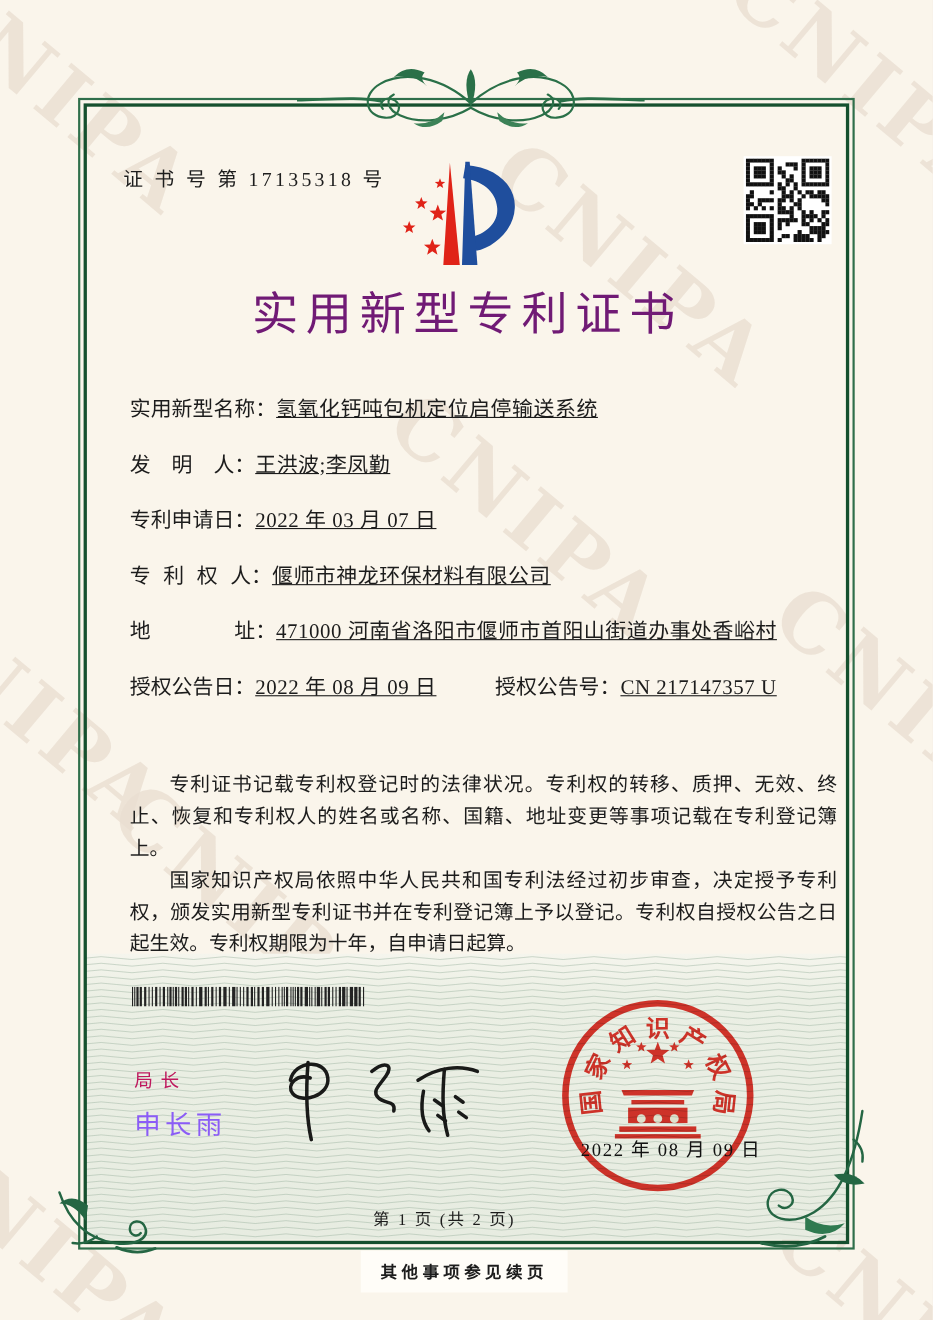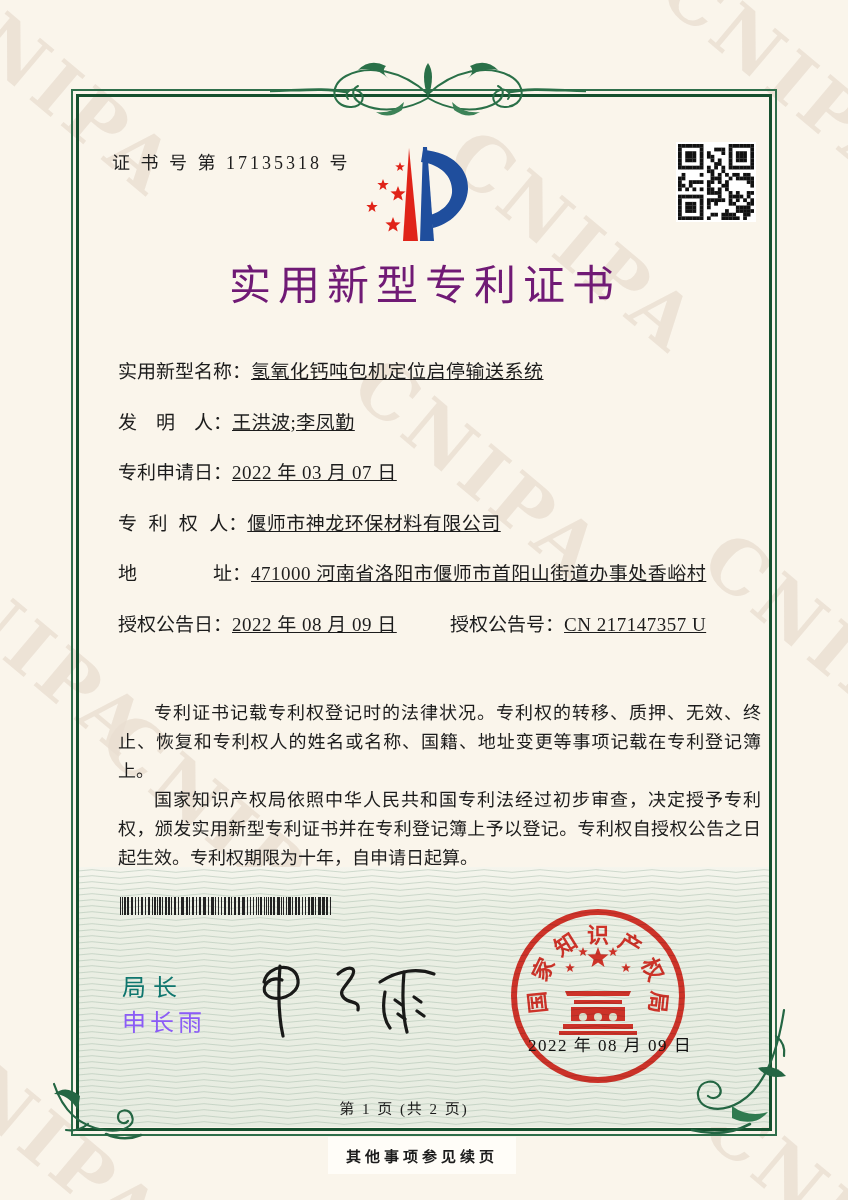--- a/index.html
+++ b/index.html
@@ -54,21 +54,21 @@
   .frow{height:50.5px;white-space:nowrap;}
   .flabel{display:inline-block;font-family:Liberation Mono, monospace;}
   .fvalue{letter-spacing:.5px;text-decoration:underline;}
   .fvalue.w{display:inline-block;width:218px;}
   .paras{
     position:absolute;left:118px;top:699px;width:643px;z-index:4;
     font-size:18px;line-height:29px;text-align:justify;color:#1c1c1c;
   }
   .paras p{margin:0;text-indent:2em;}
   .barcode{position:absolute;left:120px;top:897px;z-index:4;}
-  .sig-title{position:absolute;left:122px;top:968px;z-index:4;font-size:24px;letter-spacing:7px;color:#0f766e;}
+  .sig-title{position:absolute;left:122px;top:968px;z-index:4;font-size:17px;letter-spacing:7px;color:#be185d;}
   .sig-name{position:absolute;left:122px;top:1003px;z-index:4;font-size:24px;letter-spacing:4px;color:#8b5cf6;}
   .signature{position:absolute;left:252px;top:952px;z-index:4;mix-blend-mode:multiply;}
   
   .seal{
     position:absolute;left:511px;top:909px;width:162px;height:162px;z-index:5;
     border:6px solid #df251c;border-radius:50%;
     mix-blend-mode:multiply;opacity:.92;
   }
   .seal-char{
     position:absolute;left:50%;top:50%;

